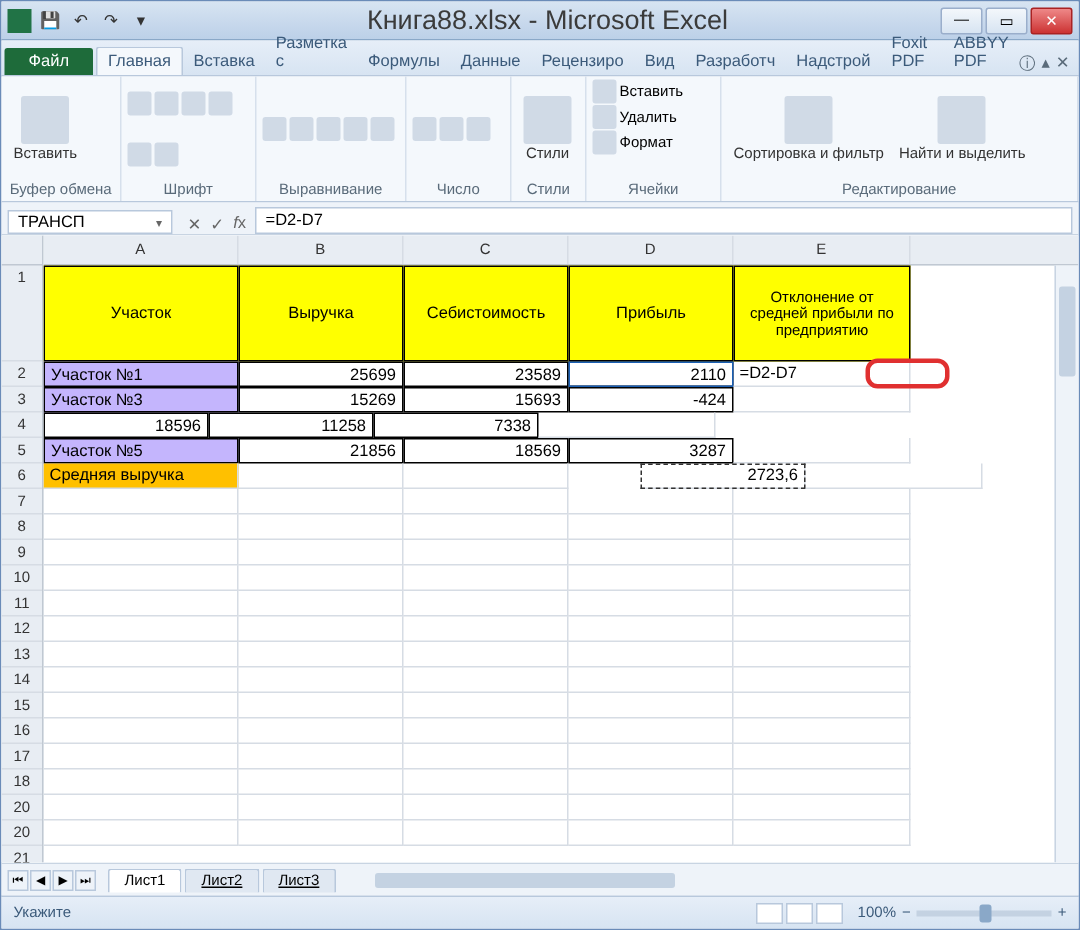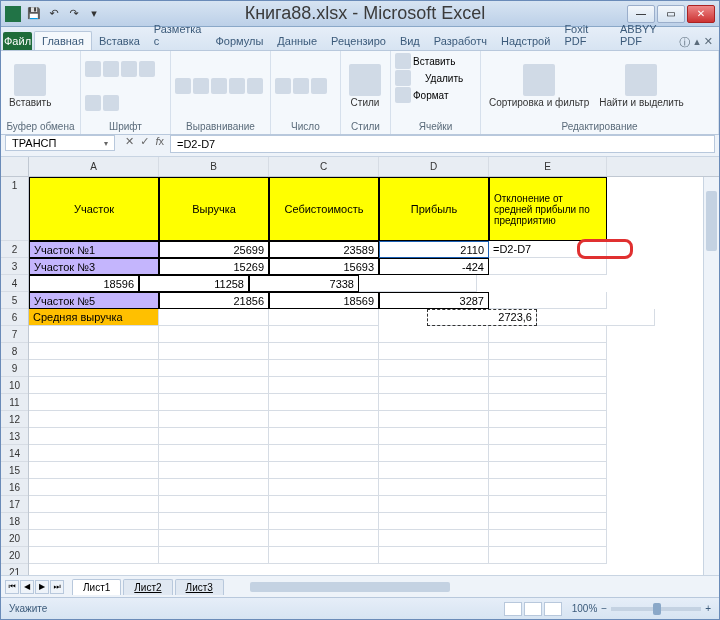--- a/index.html
+++ b/index.html
@@ -10,56 +10,56 @@
 .titlebar { height: 26px; background: linear-gradient(#d7e4f2, #bcd0e8); display: flex; align-items: center; padding: 0 4px; border-bottom: 1px solid #8aa8c8; }
 .titlebar .excel-icon { width: 16px; height: 16px; background: #217346; display: inline-block; margin-right: 4px; }
 .qat { display: flex; gap: 2px; align-items: center; }
 .qat-btn { width: 18px; height: 18px; display: flex; align-items: center; justify-content: center; font-size: 11px; color: #333; }
 .titletext { flex: 1; text-align: center; font-size: 18px; color: #3b3b3b; }
 .winbtns { display: flex; gap: 2px; }
 .winbtn { width: 28px; height: 18px; border: 1px solid #9aaecb; background: linear-gradient(#f3f7fb,#d7e4f2); display: flex; align-items: center; justify-content: center; font-size: 10px; border-radius: 2px; }
 .winbtn.close { background: linear-gradient(#e88,#c33); color: #fff; border-color: #a22; }
 
 .ribbon-tabs { height: 24px; background: linear-gradient(#e6eef8,#d7e4f2); display: flex; align-items: end; padding: 0 2px; font-size: 11px; border-bottom: 1px solid #b8c8dc; }
-.file-tab { background: #1e6b3a; color: #fff; padding: 3px 1px; margin-right: 2px; border-radius: 2px 2px 0 0; }
+.file-tab { background: #1e6b3a; color: #fff; padding: 3px 16px; margin-right: 2px; border-radius: 2px 2px 0 0; }
 .rtab { padding: 3px 7px; color: #3b5a7a; cursor: default; }
 .rtab.active { background: #f4f8fc; border: 1px solid #b8c8dc; border-bottom: none; border-radius: 2px 2px 0 0; }
 .rtab-right { margin-left: auto; display: flex; gap: 4px; padding-right: 4px; }
 .rtab-right span { font-size: 11px; color: #5a6b7a; }
 
 .ribbon-body { height: 84px; background: #f4f8fc; border-bottom: 1px solid #b8c8dc; display: flex; font-size: 10px; }
 .rgroup { border-right: 1px solid #d6e0ec; padding: 2px 4px; display: flex; flex-direction: column; justify-content: space-between; }
 .rgroup-label { text-align: center; color: #5a6b7a; font-size: 10px; padding-top: 2px; }
 .rgroup-content { flex: 1; display: flex; align-items: center; gap: 2px; flex-wrap: wrap; }
 .ricon { width: 16px; height: 16px; background: #d0dae6; border-radius: 2px; }
 .ricon.big { width: 32px; height: 32px; }
 .rbtn { padding: 2px 4px; display: flex; flex-direction: column; align-items: center; gap: 1px; font-size: 10px; color: #333; }
 
-.formula-bar { height: 22px; background: #eef3f9; border-bottom: 1px solid #c8d4e2; display: flex; align-items: flex-start; font-size: 11px; }
+.formula-bar { height: 22px; background: #eef3f9; border-bottom: 1px solid #c8d4e2; display: flex; align-items: flex-end; font-size: 11px; }
 .namebox { width: 110px; border: 1px solid #b8c8dc; background: #fff; padding: 1px 6px; margin: 0 4px; display: flex; align-items: center; justify-content: space-between; }
 .namebox-dd { font-size: 8px; color: #666; }
 .fx-btns { display: flex; gap: 6px; padding: 0 6px; color: #666; }
 .formula-input { flex: 1; padding: 2px 6px; background: #fff; border: 1px solid #b8c8dc; margin-right: 4px; }
 
 .grid-area { flex: 1; display: flex; overflow: hidden; background: #fff; position: relative; }
 .rownums { width: 28px; background: #e8edf3; border-right: 1px solid #c0c8d2; }
 .corner { height: 20px; border-bottom: 1px solid #c0c8d2; background: #e8edf3; }
 .rownum { height: 17px; border-bottom: 1px solid #d6dce4; text-align: center; font-size: 10px; color: #333; line-height: 17px; }
 .rownum.hdr { height: 64px; }
 
 .cols { flex: 1; overflow: hidden; }
 .colheads { height: 20px; display: flex; background: #e8edf3; border-bottom: 1px solid #c0c8d2; }
 .colhead { border-right: 1px solid #d6dce4; text-align: center; font-size: 10px; color: #333; line-height: 20px; }
 
 .rows { }
 .row { display: flex; height: 17px; }
 .row.hdr { height: 64px; }
 .cell { border-right: 1px solid #d6dce4; border-bottom: 1px solid #d6dce4; font-size: 11px; padding: 1px 4px; overflow: hidden; white-space: nowrap; display: flex; align-items: center; }
 .cell.r { justify-content: flex-end; }
-.cell.c { justify-content: center; }
+.cell.c { justify-content: center; text-align: center; }
 
 .yellow { background: #ffff00; }
 .green { background: #c4b5fd; text-align: center; }
 .orange { background: #ffc000; }
 .tblborder { border: 1px solid #000 !important; }
 
 .highlight-ring { position: absolute; border: 3px solid #e03030; border-radius: 8px; pointer-events: none; }
 
 .dashed-sel { outline: 1.5px dashed #333; outline-offset: -1px; margin-left: 48px; }
 
@@ -172,21 +172,21 @@
           </div>
         </div>
       <div class="rgroup-label">Стили</div>
     </div>
     <div class="rgroup" style="width:90px">
       <div class="rgroup-content" style="flex-direction:column;align-items:start;gap:1px">
         <div style="display:flex;gap:2px;align-items:center">
             <span class="ricon"></span>
             <span>Вставить</span>
           </div>
-        <div style="display:flex;gap:14px;align-items:center">
+        <div style="display:flex;gap:2px;align-items:center">
             <span class="ricon"></span>
             <span>Удалить</span>
           </div>
         <div style="display:flex;gap:2px;align-items:center">
             <span class="ricon"></span>
             <span>Формат</span>
           </div>
       </div>
       <div class="rgroup-label">Ячейки</div>
     </div>

